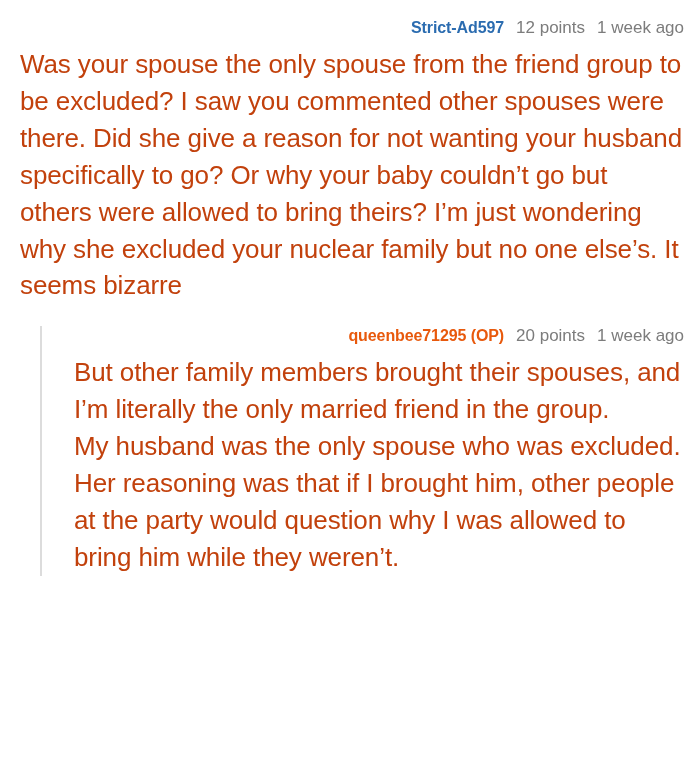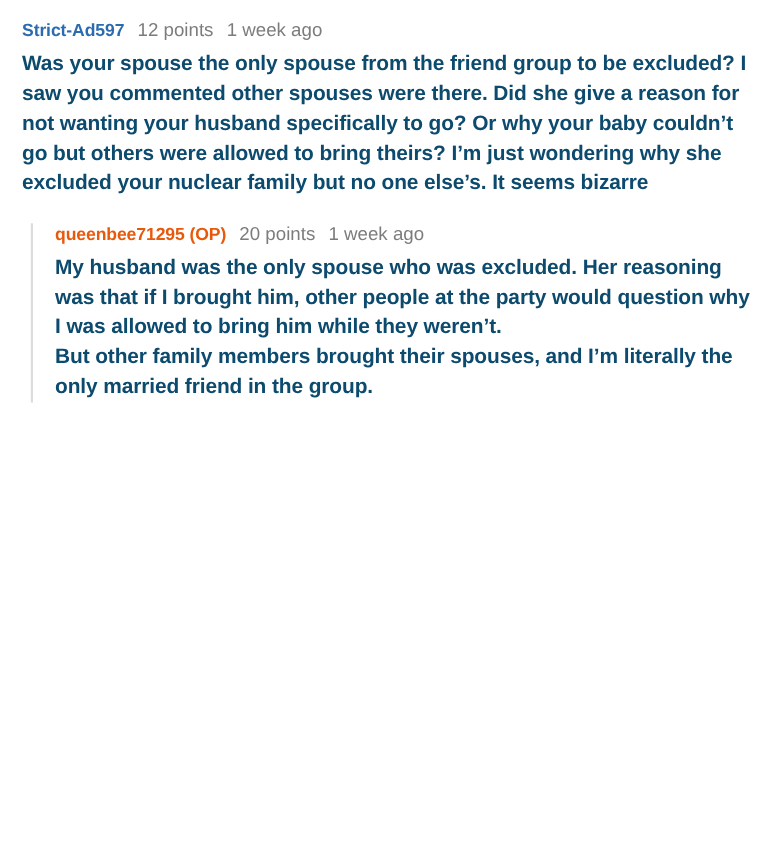--- a/index.html
+++ b/index.html
@@ -17,49 +17,50 @@
   .thread {
     padding: 18px 16px 0 20px;
     box-sizing: border-box;
   }
   .comment-meta {
     display: flex;
     align-items: baseline;
     gap: 12px;
     margin-bottom: 8px;
     white-space: nowrap;
+    justify-content: flex-end;
   }
   .author {
     font-size: 16px;
     font-weight: bold;
     color: #2b6cb0;
     letter-spacing: -0.1px;
   }
   .author.op {
     color: #e8590c;
   }
   .meta-text {
     font-size: 17px;
     color: #7c7c7c;
     font-weight: normal;
   }
   .body-text {
-    font-size: 19px;
+    font-size: 26px;
     line-height: 1.42;
-    color: #0c4a6e;
+    color: #c2410c;
     letter-spacing: -0.1px;
-    font-weight: bold;
+    font-weight: normal;
   }
   .body-text p {
     margin: 0;
   }
   .reply {
     margin-top: 22px;
-    margin-left: 8px;
-    padding-left: 20px;
+    margin-left: 20px;
+    padding-left: 32px;
     border-left: 2px solid #dcdcdc;
   }
   .reply .comment-meta {
     margin-bottom: 8px;
   }
 </style>
 </head>
 <body>
 
 <div class="thread">
@@ -75,18 +76,18 @@
     </div>
   </div>
 
   <div class="reply">
     <div class="comment-meta">
       <span class="author op">queenbee71295 (OP)</span>
       <span class="meta-text">20 points</span>
       <span class="meta-text">1 week ago</span>
     </div>
     <div class="body-text">
+      <p>But other family members brought their spouses, and I’m literally the only married friend in the group.</p>
       <p>My husband was the only spouse who was excluded. Her reasoning was that if I brought him, other people at the party would question why I was allowed to bring him while they weren’t.</p>
-      <p>But other family members brought their spouses, and I’m literally the only married friend in the group.</p>
     </div>
   </div>
 
 </div>
 
 </body></html>

